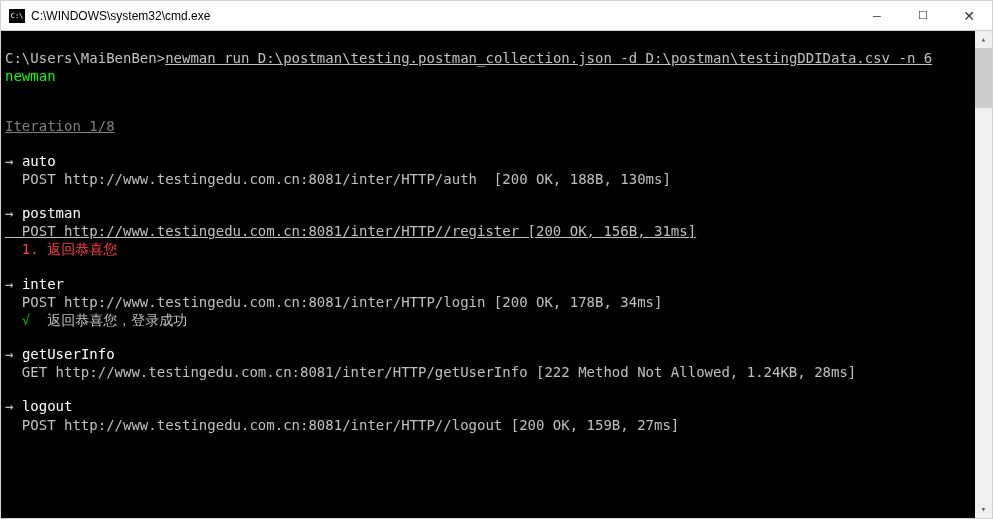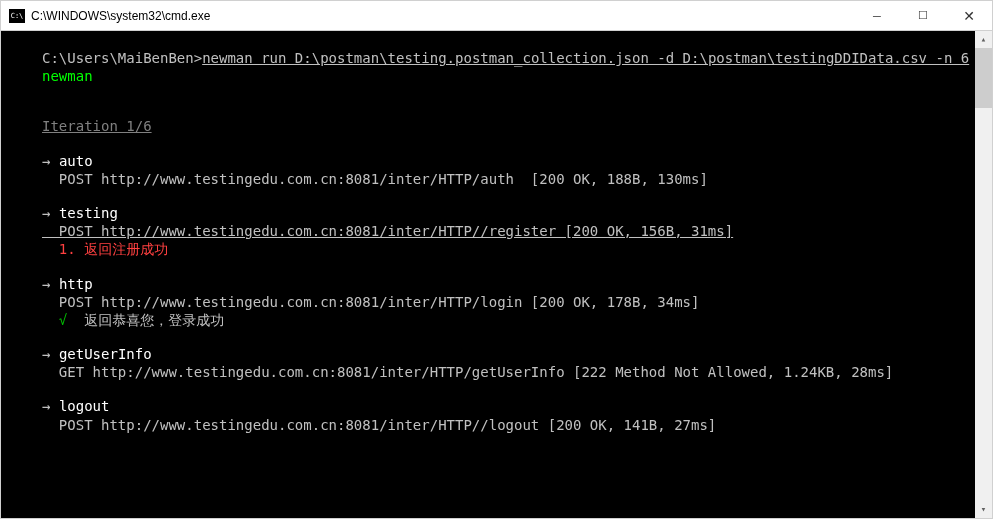--- a/index.html
+++ b/index.html
@@ -110,21 +110,20 @@
       height: 60px;
       background: #cdcdcd;
     }
     .scrollbar-bottom {
       position: absolute;
       bottom: 0;
     }
     .line {
       white-space: pre;
       font-family: 'NSimSun', 'SimSun', 'Consolas', monospace;
-      margin-left: 37px;
     }
     .underlined {
       text-decoration: underline;
     }
     .command {
       text-decoration: underline;
     }
     .green-bold {
       color: #00ff00;
     }
@@ -163,38 +162,38 @@
       <div class="win-btn close">✕</div>
     </div>
   </div>
   <div class="terminal">
     <div class="terminal-content">
       <div class="spacer"></div>
       <div class="line"><span>C:\Users\MaiBenBen&gt;</span><span class="command">newman run D:\postman\testing.postman_collection.json -d D:\postman\testingDDIData.csv -n 6</span></div>
       <div class="line green-bold">newman</div>
       <div class="spacer"></div>
       <div class="spacer"></div>
-      <div class="line underlined gray">Iteration 1/6</div>
+      <div class="line underlined gray">Iteration 1/8</div>
       <div class="spacer"></div>
       <div class="line"><span class="arrow">→</span> <span class="bold-white">auto</span></div>
       <div class="line">  POST http://www.testingedu.com.cn:8081/inter/HTTP/auth  [200 OK, 188B, 130ms]</div>
       <div class="spacer"></div>
-      <div class="line"><span class="arrow">→</span> <span class="bold-white">testing</span></div>
+      <div class="line"><span class="arrow">→</span> <span class="bold-white">postman</span></div>
       <div class="line underlined">  POST http://www.testingedu.com.cn:8081/inter/HTTP//register [200 OK, 156B, 31ms]</div>
-      <div class="line"><span class="red">  1.</span><span class="red"> 返回注册成功</span></div>
-      <div class="spacer"></div>
-      <div class="line"><span class="arrow">→</span> <span class="bold-white">http</span></div>
+      <div class="line"><span class="red">  1.</span><span class="red"> 返回恭喜您</span></div>
+      <div class="spacer"></div>
+      <div class="line"><span class="arrow">→</span> <span class="bold-white">inter</span></div>
       <div class="line">  POST http://www.testingedu.com.cn:8081/inter/HTTP/login [200 OK, 178B, 34ms]</div>
       <div class="line"><span class="green-check">  √ </span><span> 返回恭喜您，登录成功</span></div>
       <div class="spacer"></div>
       <div class="line"><span class="arrow">→</span> <span class="bold-white">getUserInfo</span></div>
       <div class="line">  GET http://www.testingedu.com.cn:8081/inter/HTTP/getUserInfo [222 Method Not Allowed, 1.24KB, 28ms]</div>
       <div class="spacer"></div>
       <div class="line"><span class="arrow">→</span> <span class="bold-white">logout</span></div>
-      <div class="line">  POST http://www.testingedu.com.cn:8081/inter/HTTP//logout [200 OK, 141B, 27ms]</div>
+      <div class="line">  POST http://www.testingedu.com.cn:8081/inter/HTTP//logout [200 OK, 159B, 27ms]</div>
       <div class="spacer"></div>
       <div class="spacer"></div>
 
     </div>
     <div class="scrollbar">
       <div class="scrollbar-btn">▴</div>
       <div class="scrollbar-track">
         <div class="scrollbar-thumb"></div>
       </div>
       <div class="scrollbar-btn scrollbar-bottom">▾</div>

